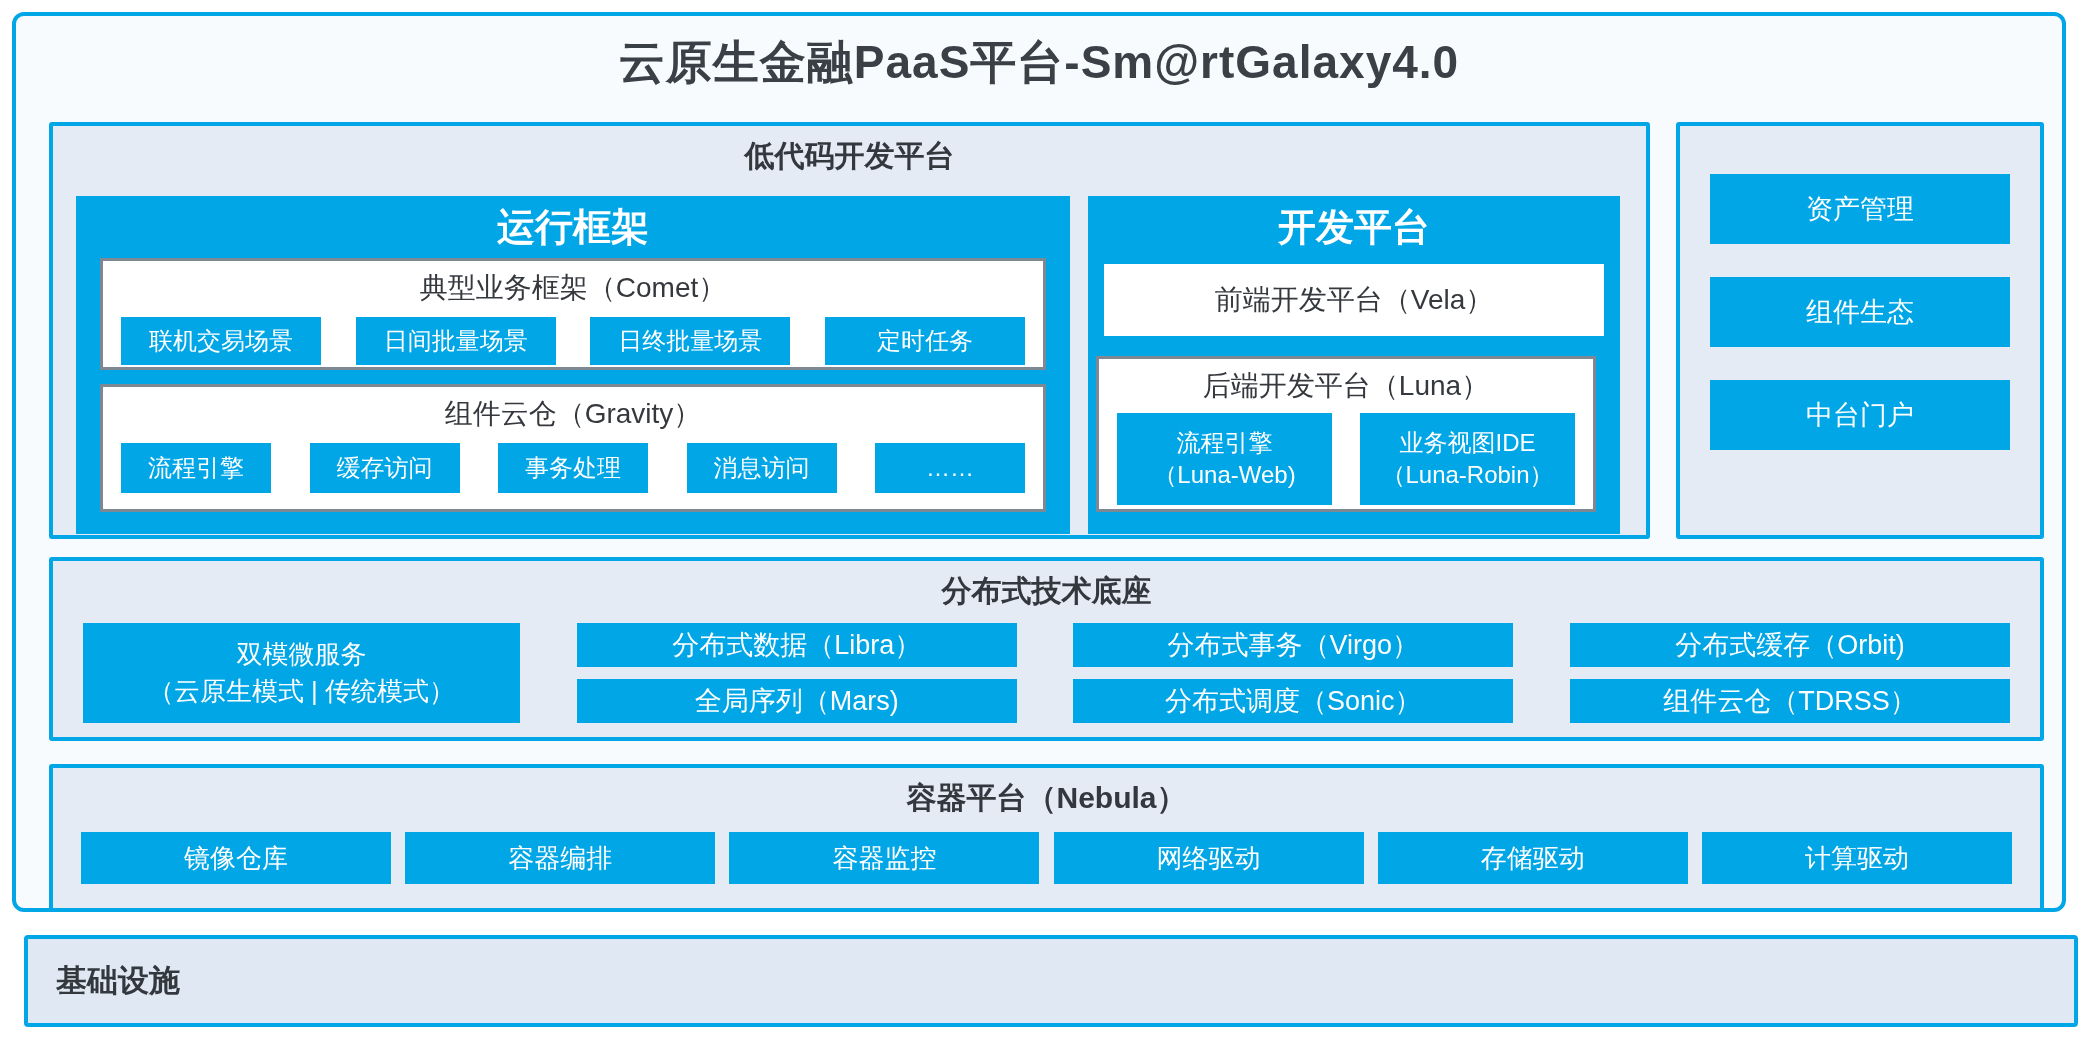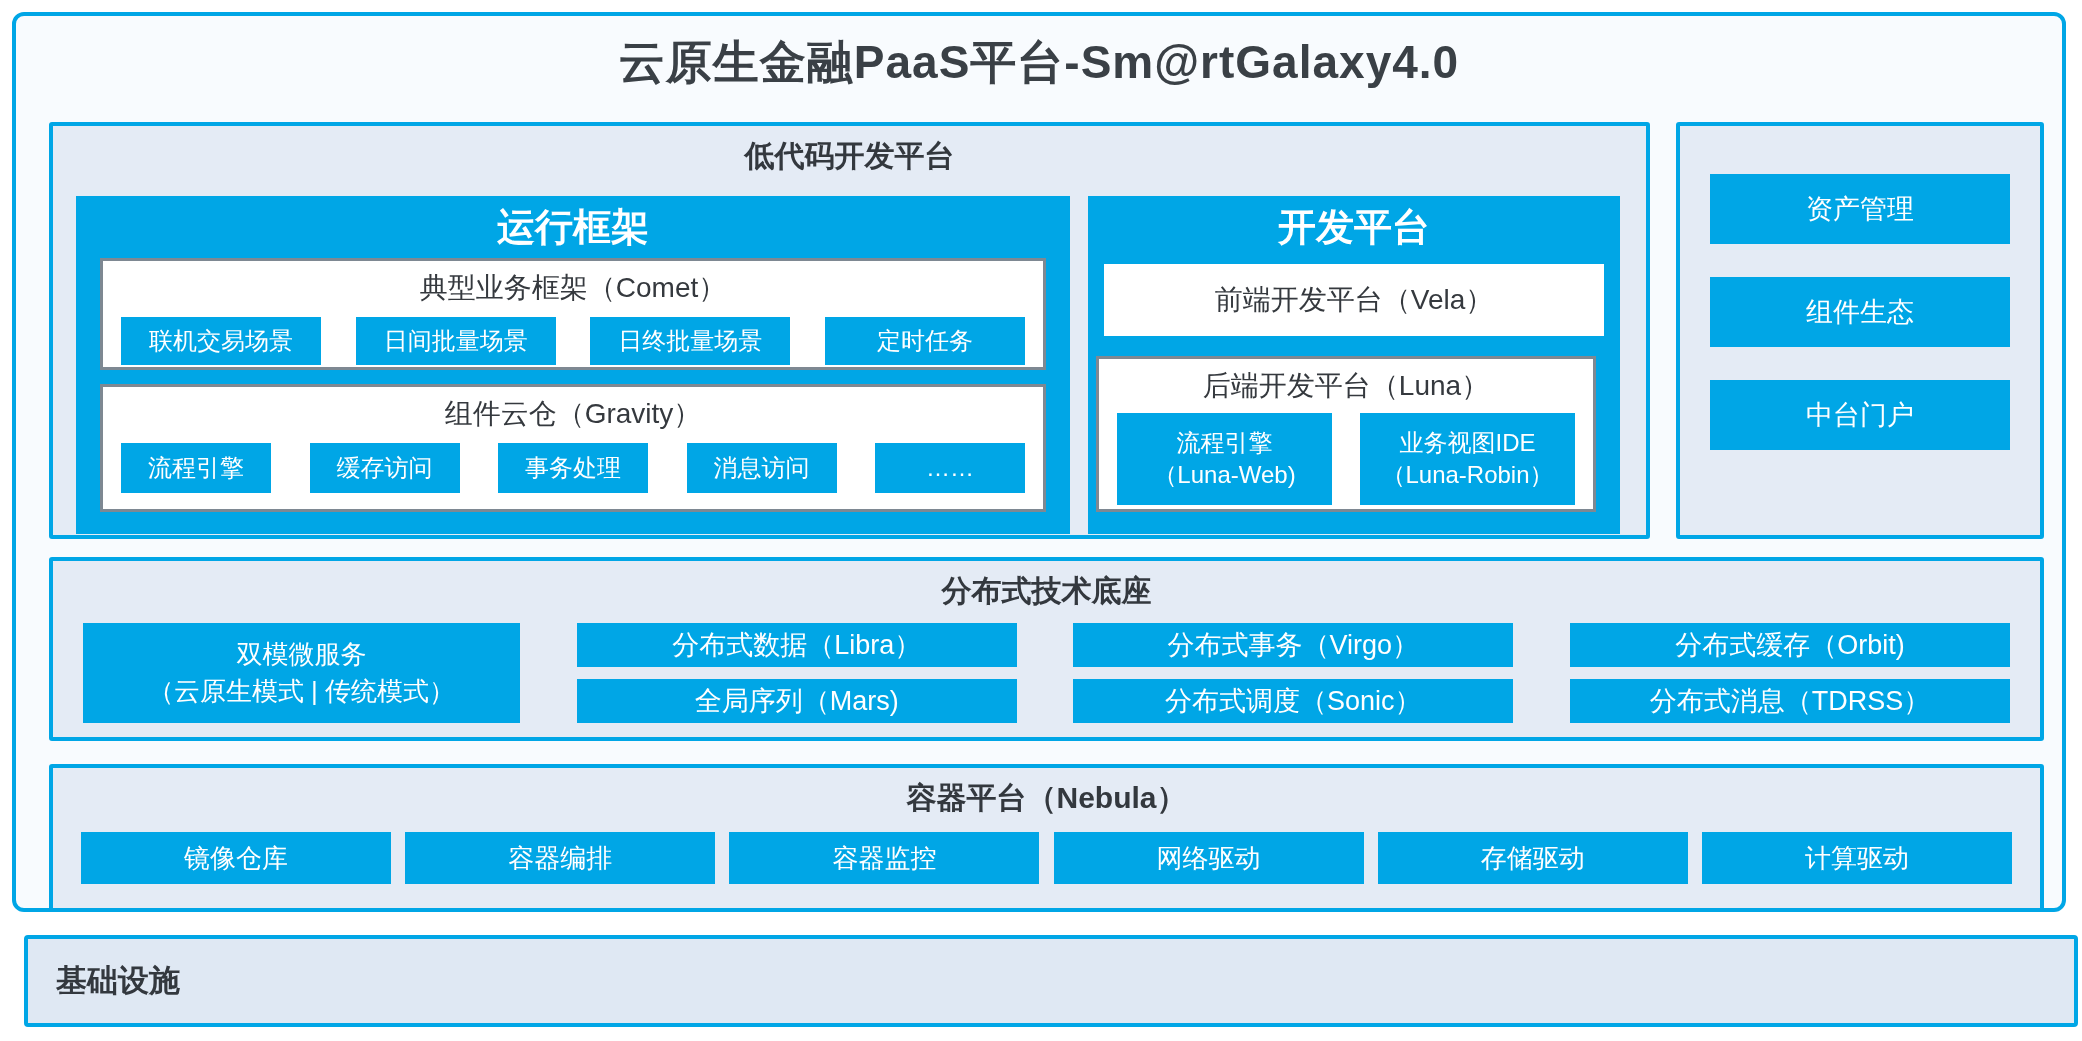--- a/index.html
+++ b/index.html
@@ -190,21 +190,21 @@
       <div class="dist-col">
         <div class="dist-chip">分布式数据（Libra）</div>
         <div class="dist-chip">全局序列（Mars)</div>
       </div>
       <div class="dist-col">
         <div class="dist-chip">分布式事务（Virgo）</div>
         <div class="dist-chip">分布式调度（Sonic）</div>
       </div>
       <div class="dist-col">
         <div class="dist-chip">分布式缓存（Orbit)</div>
-        <div class="dist-chip">分布式消息（TDRSS）</div>
+        <div class="dist-chip">组件云仓（TDRSS）</div>
       </div>
     </div>
   </div>
 
   <div class="panel containerp">
     <div class="panel-header">容器平台（Nebula）</div>
     <div class="cont-row">
       <div class="cont-chip">镜像仓库</div>
       <div class="cont-chip">容器编排</div>
       <div class="cont-chip">容器监控</div>

